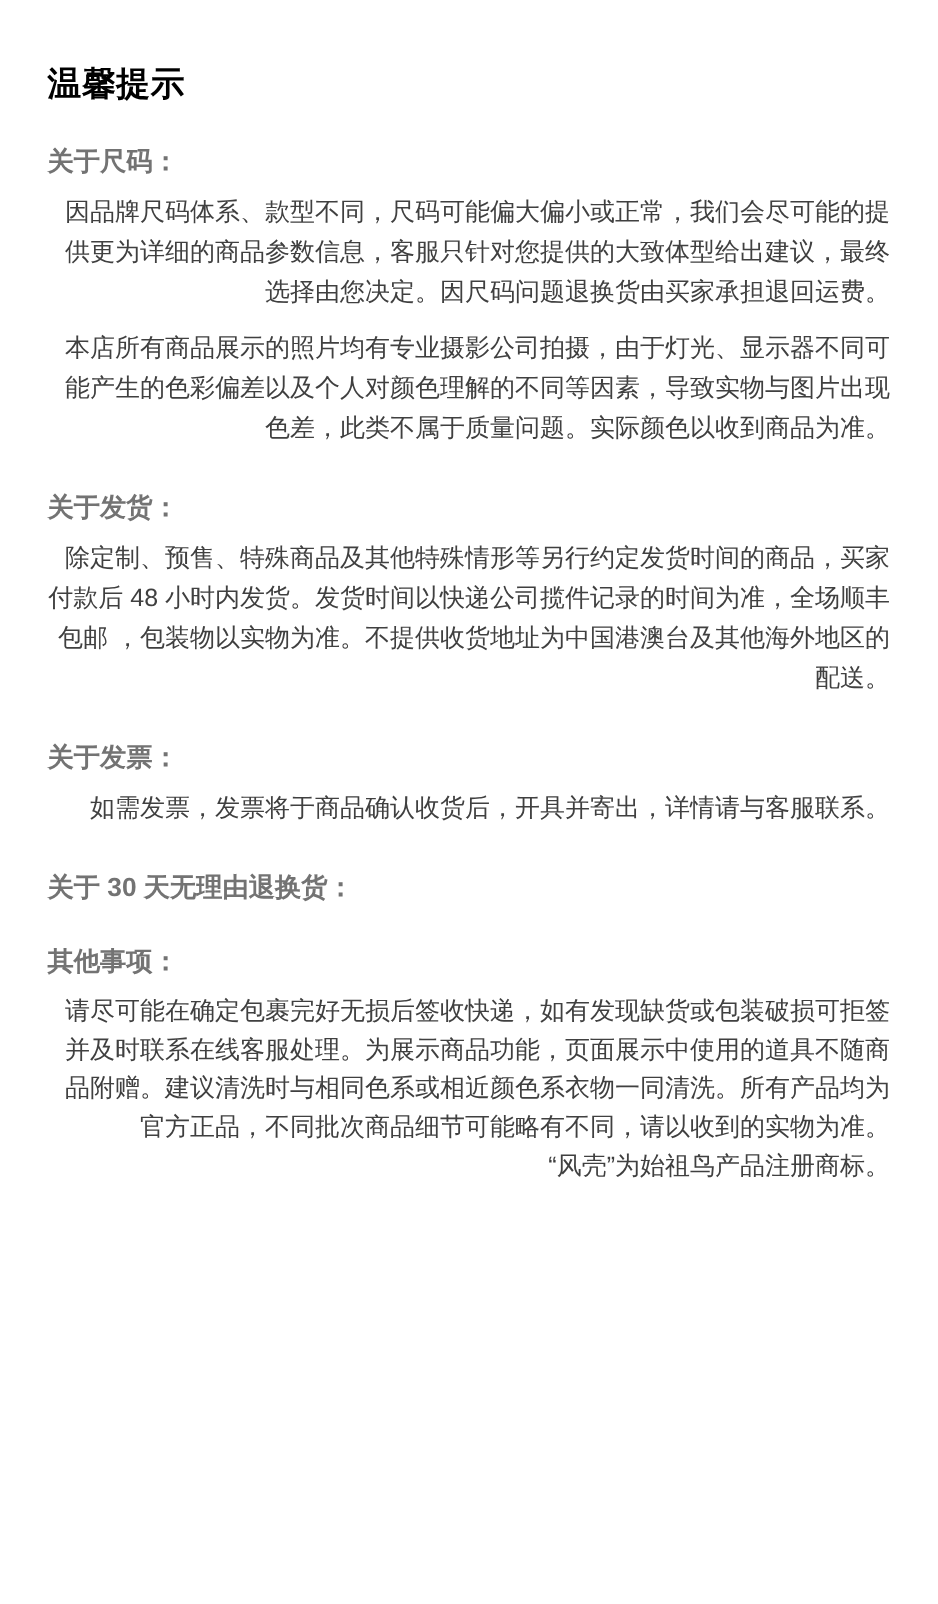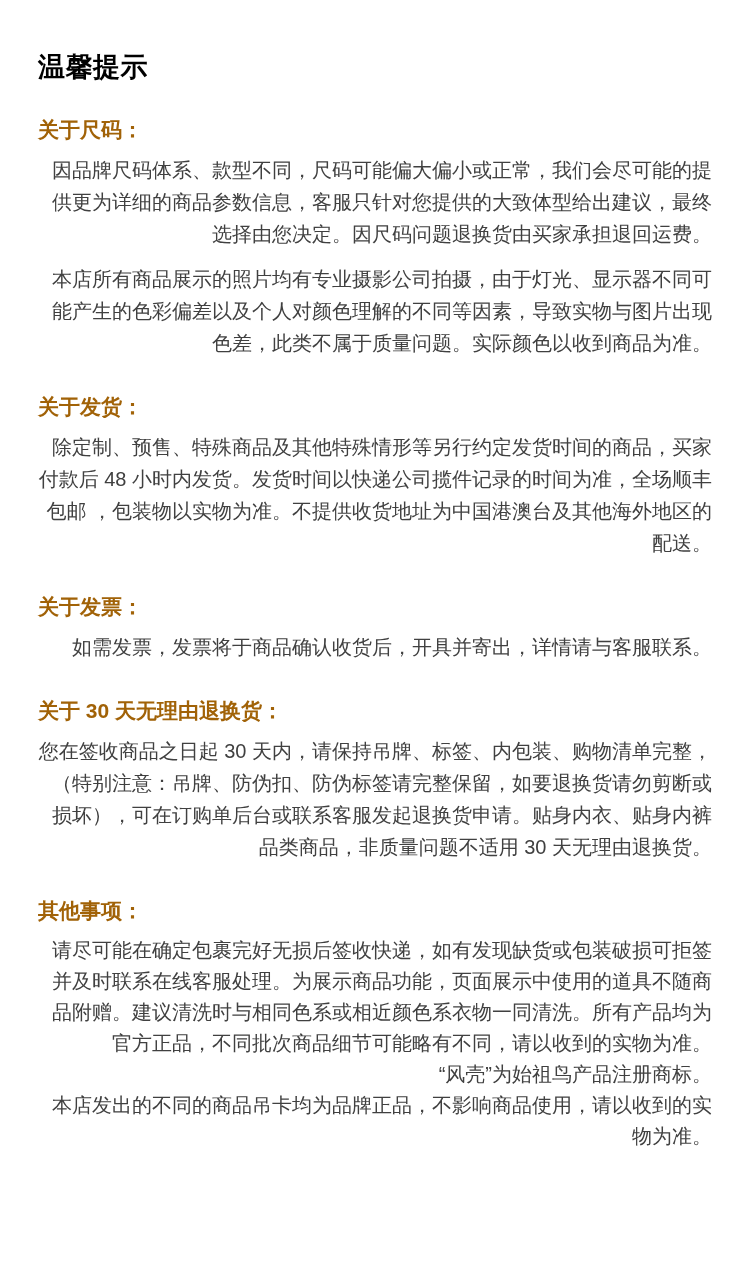--- a/index.html
+++ b/index.html
@@ -24,21 +24,21 @@
     line-height: 30px;
     font-weight: 700;
     color: #000000;
     letter-spacing: 0.5px;
   }
   .section-heading {
     margin: 36px 0 0 0;
     font-size: 21px;
     line-height: 23px;
     font-weight: 700;
-    color: #a16207;
+    color: #737373;
   }
   .section-body {
     margin: 13px 0 0 0;
     font-size: 20px;
     line-height: 32px;
     color: #404040;
     word-break: break-all;
     text-align: right;
   }
   .section-other .section-body {
@@ -69,23 +69,21 @@
     <p class="section-body">除定制、预售、特殊商品及其他特殊情形等另行约定发货时间的商品，买家付款后 48 小时内发货。发货时间以快递公司揽件记录的时间为准，全场顺丰包邮 ，包装物以实物为准。不提供收货地址为中国港澳台及其他海外地区的配送。</p>
   </section>
 
   <section class="section">
     <h2 class="section-heading">关于发票：</h2>
     <p class="section-body">如需发票，发票将于商品确认收货后，开具并寄出，详情请与客服联系。</p>
   </section>
 
   <section class="section">
     <h2 class="section-heading">关于 30 天无理由退换货：</h2>
-    <p class="section-body">您在签收商品之日起 30 天内，请保持吊牌、标签、内包装、购物清单完整，（特别注意：吊牌、防伪扣、防伪标签请完整保留，如要退换货请勿剪断或损坏），可在订购单后台或联系客服发起退换货申请。贴身内衣、贴身内裤品类商品，非质量问题不适用 30 天无理由退换货。</p>
   </section>
 
   <section class="section section-other">
     <h2 class="section-heading">其他事项：</h2>
     <p class="section-body">请尽可能在确定包裹完好无损后签收快递，如有发现缺货或包装破损可拒签并及时联系在线客服处理。为展示商品功能，页面展示中使用的道具不随商品附赠。建议清洗时与相同色系或相近颜色系衣物一同清洗。所有产品均为官方正品，不同批次商品细节可能略有不同，请以收到的实物为准。</p>
     <p class="section-body">“风壳”为始祖鸟产品注册商标。</p>
-    <p class="section-body">本店发出的不同的商品吊卡均为品牌正品，不影响商品使用，请以收到的实物为准。</p>
   </section>
 
 </div>
 
 </body></html>

